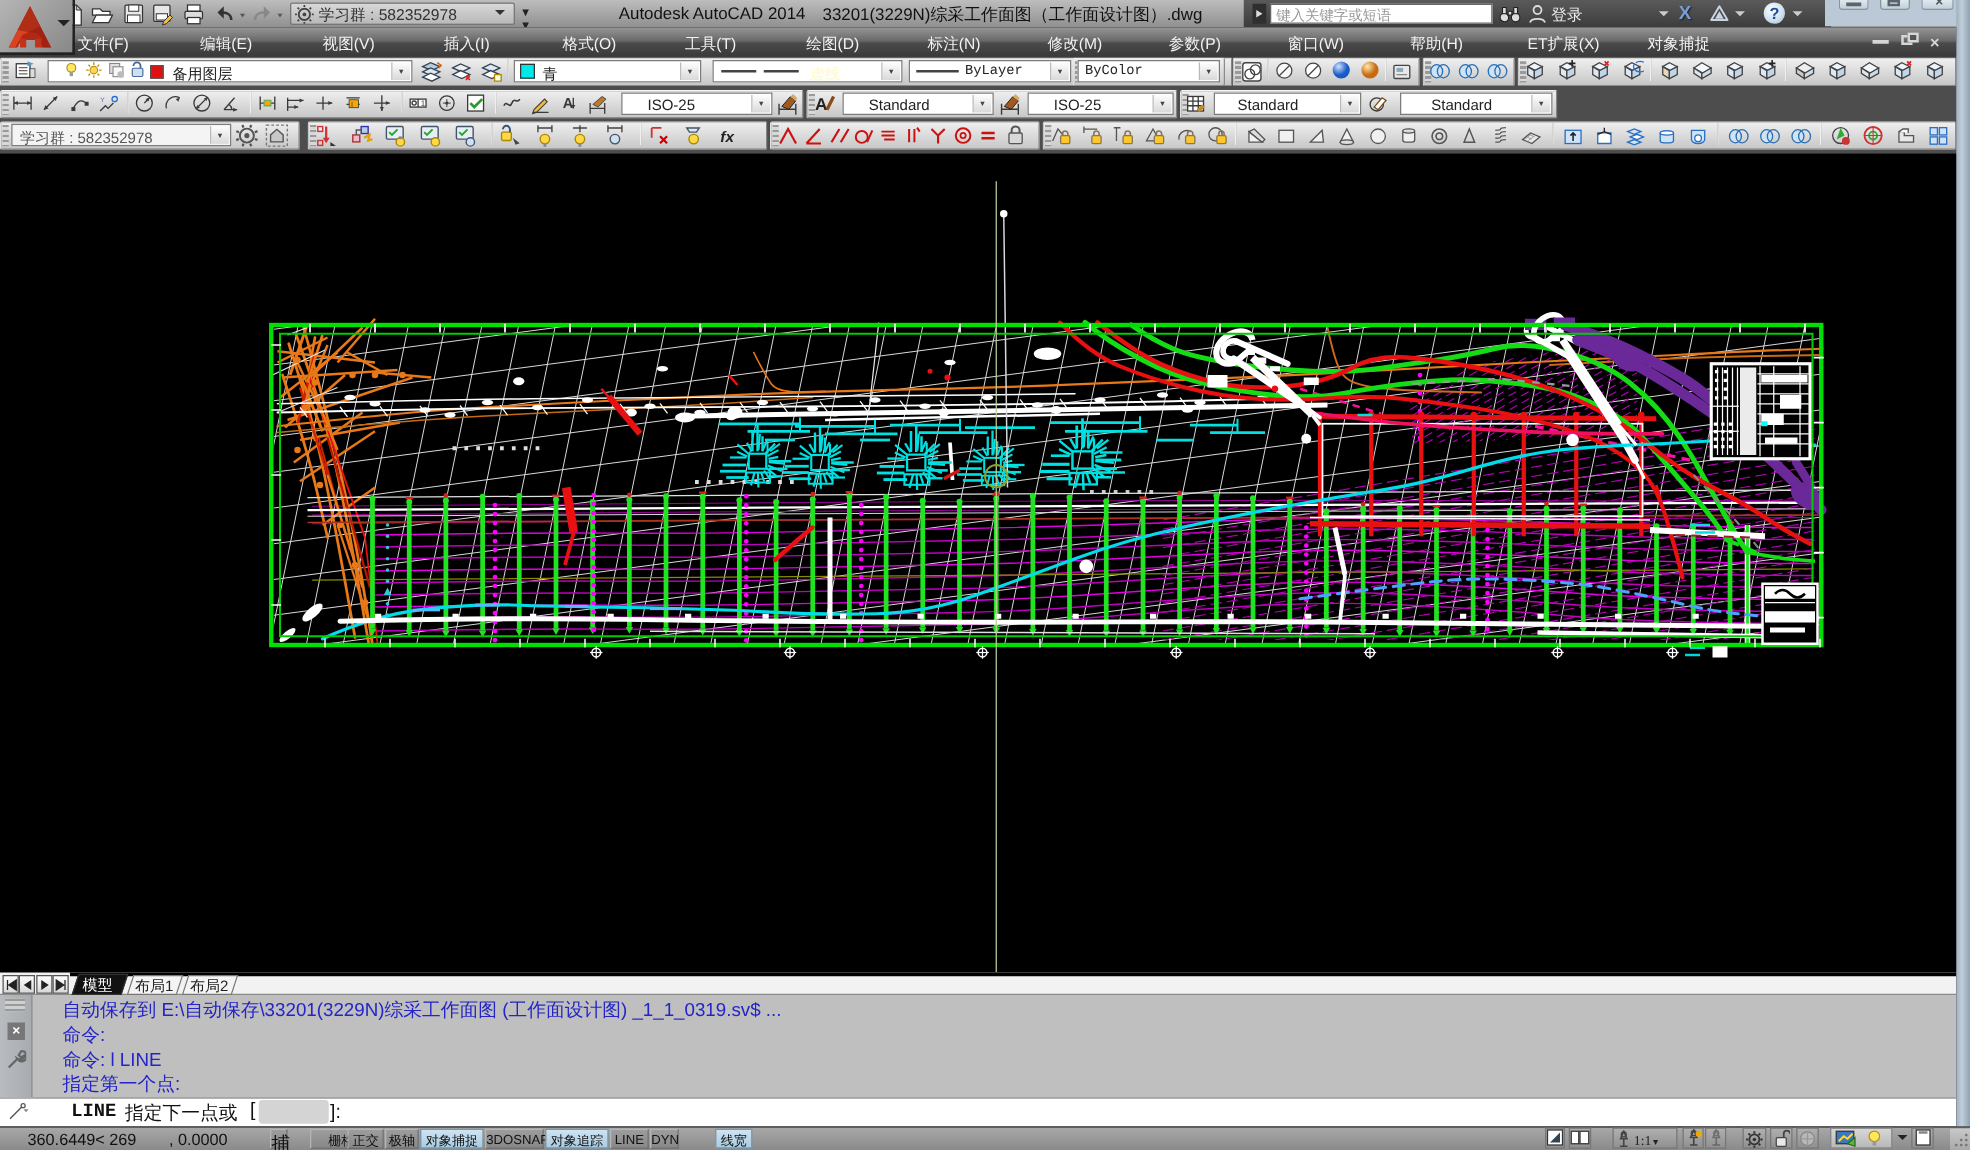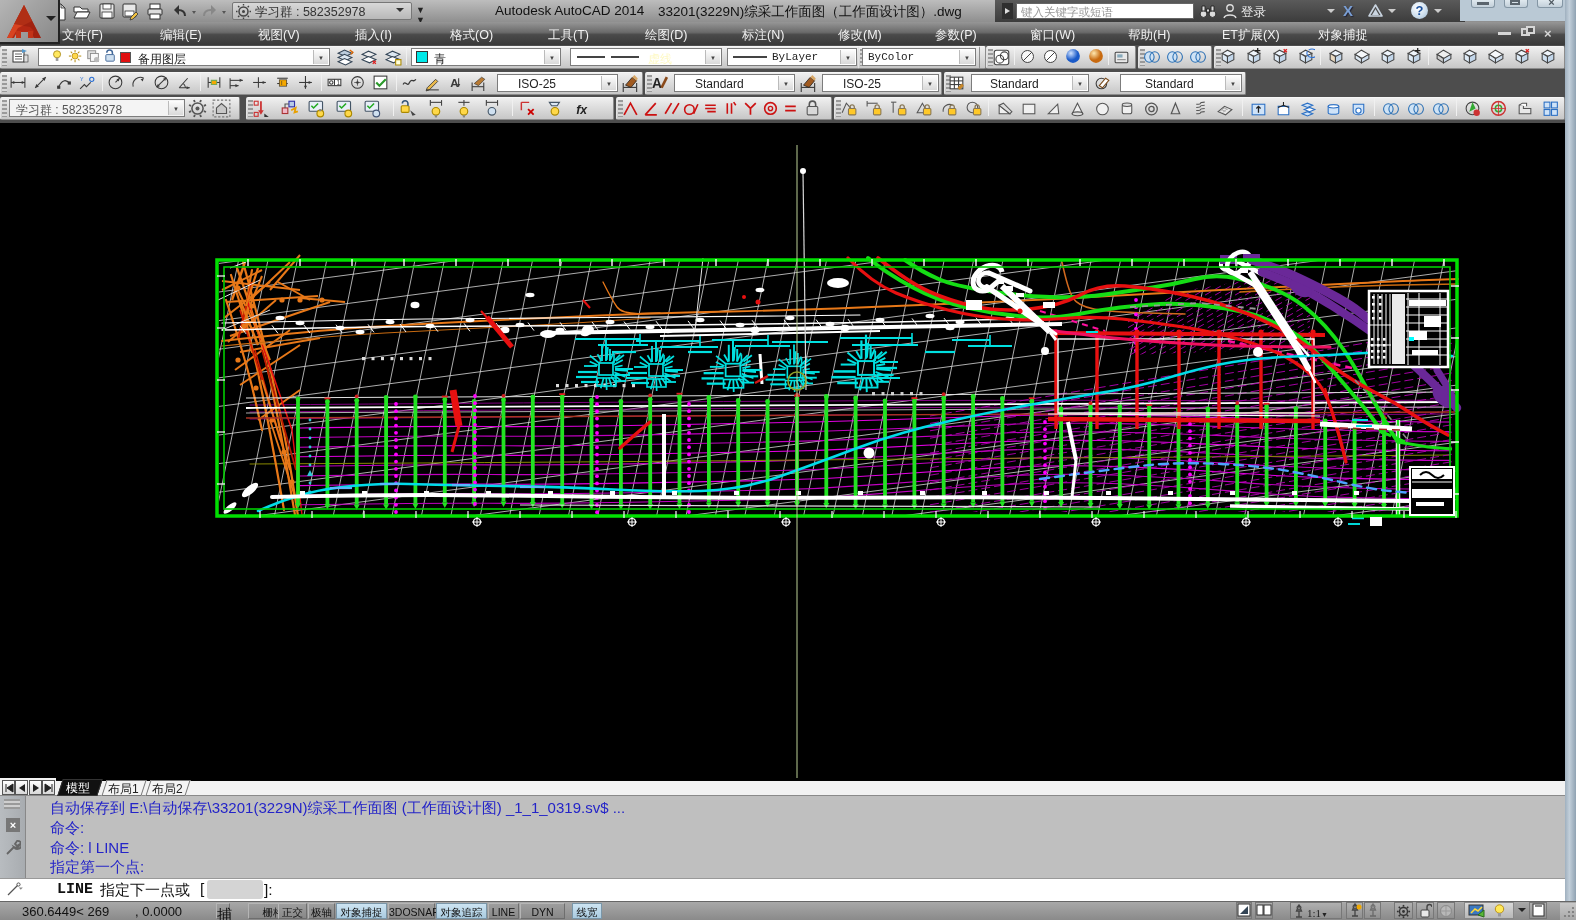--- a/index.html
+++ b/index.html
@@ -1774,21 +1774,21 @@
 <div class="abs" style="left:0;top:901px;width:1576px;height:19px;background:linear-gradient(#a8a8a8,#8a8a8a);border-top:1px solid #666"></div>
 <div class="abs" style="left:22px;top:904px;font-size:13px;color:#111">360.6449&lt; 269  , 0.0000</div>
 <div class="sb" style="left:216px;width:14px;font-size:15px">捕捉</div>
 <div class="sb" style="left:248px;width:50px;font-size:10.5px">栅格</div>
 <div class="sb" style="left:278px;width:29px;font-size:10.5px">正交</div>
 <div class="sb" style="left:308px;width:27px;font-size:10.5px">极轴</div>
 <div class="sb on" style="left:336px;width:51px;font-size:10.5px">对象捕捉</div>
 <div class="sb" style="left:388px;width:47px;font-size:10.5px">3DOSNAP</div>
 <div class="sb on" style="left:436px;width:51px;font-size:10.5px">对象追踪</div>
 <div class="sb" style="left:488px;width:31px;font-size:10.5px">LINE</div>
-<div class="sb" style="left:520px;width:45px;font-size:10.5px">DYN</div>
+<div class="sb" style="left:520px;width:23px;font-size:10.5px">DYN</div>
 <div class="sb on" style="left:572px;width:30px;font-size:10.5px">线宽</div>
 <div class="abs" style="left:1236px;top:902px;width:16px;height:17px;background:linear-gradient(#b0b0b0,#909090);border:1px solid #777">
     <svg width="14" height="14" viewBox="0 0 14 14" style="margin:0 auto;display:block">
       <rect x="1" y="1" width="12" height="12" fill="#fff" stroke="#333"></rect>
       <path d="M3 11L11 3v8z" fill="#345"></path>
     </svg>
   </div>
 <div class="abs" style="left:1255px;top:902px;width:18px;height:17px;background:linear-gradient(#b0b0b0,#909090);border:1px solid #777">
     <svg width="16" height="14" viewBox="0 0 16 14" style="display:block;margin:0 auto">
       <rect x="1" y="2" width="6" height="10" fill="#fff" stroke="#333"></rect>

